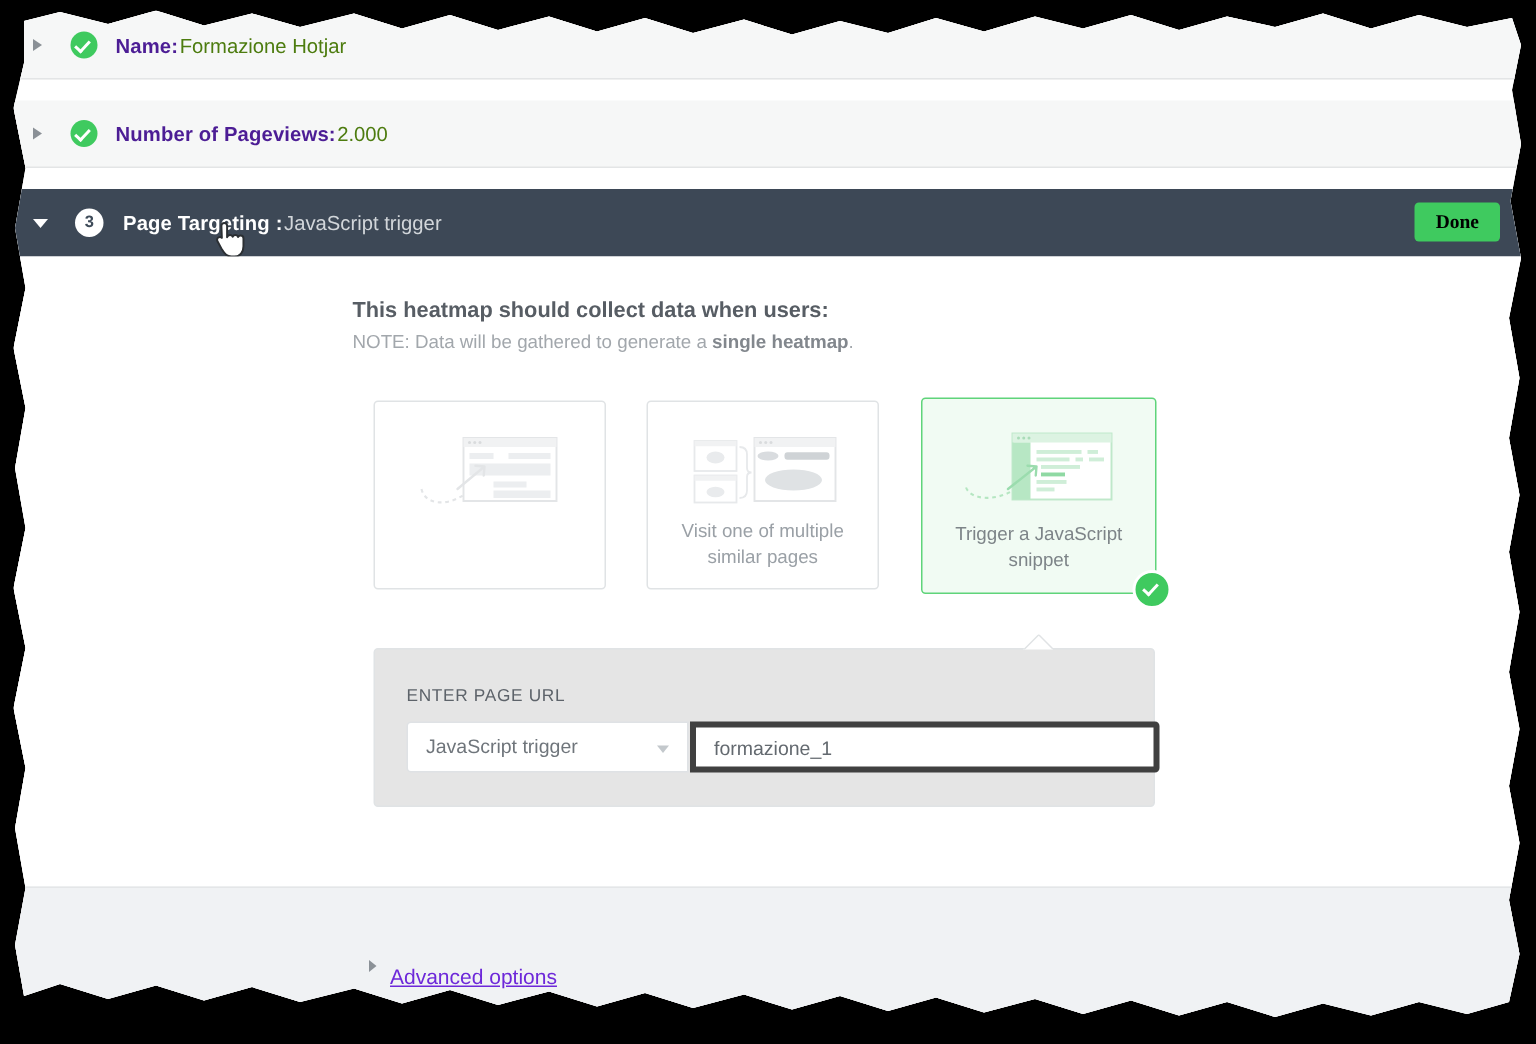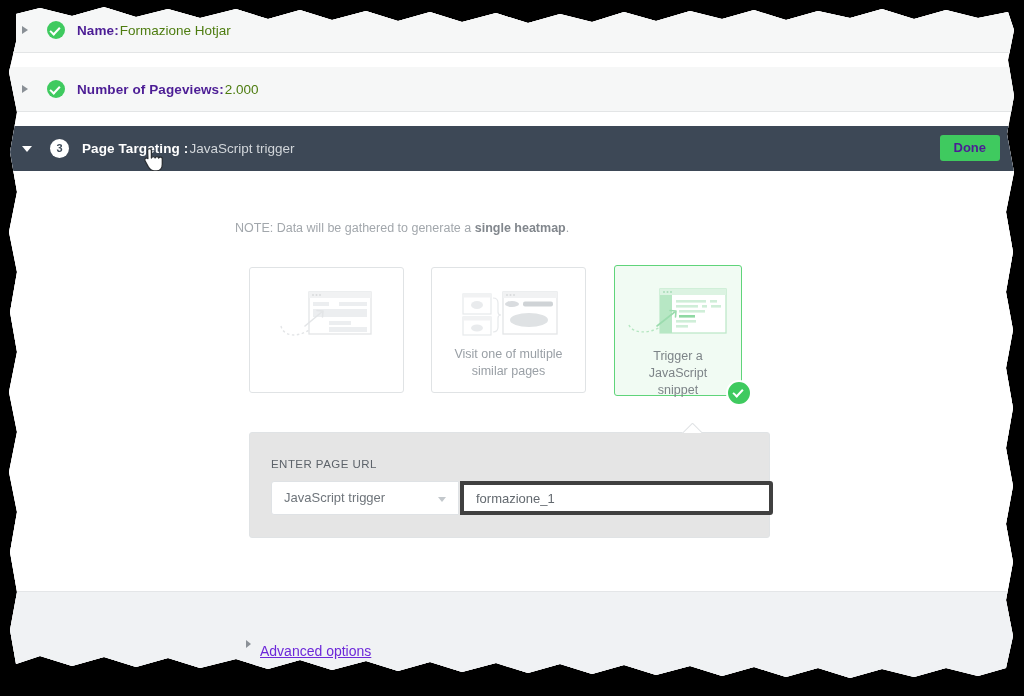--- a/index.html
+++ b/index.html
@@ -129,24 +129,24 @@
   #active-header .step-label { color: #ffffff; }
   #active-header .step-value { color: #d2d6da; }
 
   .done-button {
     position: absolute;
     right: 24px;
     top: 9px;
     height: 26px;
     padding: 0 14px;
     background: #3fca5f;
-    color: #4c1d95;
+    color: #000000;
     border: none;
     border-radius: 3px;
-    font-family: Liberation Sans, sans-serif;
+    font-family: Liberation Serif, serif;
     font-size: 13px;
     font-weight: bold;
     line-height: 26px;
     cursor: pointer;
   }
 
   
   #cursor {
     position: absolute;
     left: 142px;
@@ -189,21 +189,21 @@
     background: #ffffff;
     border: 1px solid #e0e3e5;
     border-radius: 3px;
     box-sizing: border-box;
     cursor: pointer;
   }
   .card.c1 { left: 249px; }
   .card.c2 { left: 431px; }
   .card.c3 {
     left: 614px;
-    width: 128px;
+    width: 157px;
     height: 131px;
     top: 94px;
     background: #f1fbf3;
     border: 1px solid #5fd47a;
   }
 
   .card-art {
     position: absolute;
     left: 0;
     top: 14px;
@@ -408,20 +408,21 @@
       <span class="step-value"> JavaScript trigger</span>
       <button class="done-button">Done</button>
     </div>
 
     <svg id="cursor" viewBox="0 0 22 26">
       <path d="M7.5 1.6c1.1 0 1.9.9 1.9 1.9v7.6c.3-.9 1-1.5 1.9-1.5.9 0 1.6.5 1.8 1.3.3-.7 1-1.2 1.8-1.2.9 0 1.6.5 1.8 1.3.3-.6.9-1 1.7-1 1.1 0 1.9.9 1.9 2v5.2c0 3.9-2.3 6.8-6 6.8h-2c-3 0-4.3-1.4-6.3-4.6L3 13.8c-.5-.9-.2-2 .7-2.5.7-.4 1.6-.3 2.2.3l-.3-8.1c0-1 .8-1.9 1.9-1.9z" fill="#ffffff" stroke="#2b2f33" stroke-width="1.3" stroke-linejoin="round"></path>
     </svg>
 
     <div id="panel-body">
 
+      <div class="headline">This heatmap should collect data when users:</div>
       <div class="note"><span>NOTE: Data will be gathered to generate a </span><b>single heatmap</b><span>.</span></div>
 
       <div class="card c1">
         <div class="card-art">
           <svg width="100" height="54" viewBox="0 0 100 54">
             <path d="M4 40 C6 50 20 52 32 44" fill="none" stroke="#e3e5e7" stroke-width="1.4" stroke-dasharray="2.5 2.5"></path>
             <rect x="32" y="6" width="62" height="42" fill="#ffffff" stroke="#e3e5e7" stroke-width="1.3"></rect>
             <rect x="32" y="6" width="62" height="6" fill="#f1f2f3"></rect>
             <circle cx="36" cy="9" r="1" fill="#d9dbdd"></circle>
               <circle cx="39.5" cy="9" r="1" fill="#d9dbdd"></circle>

